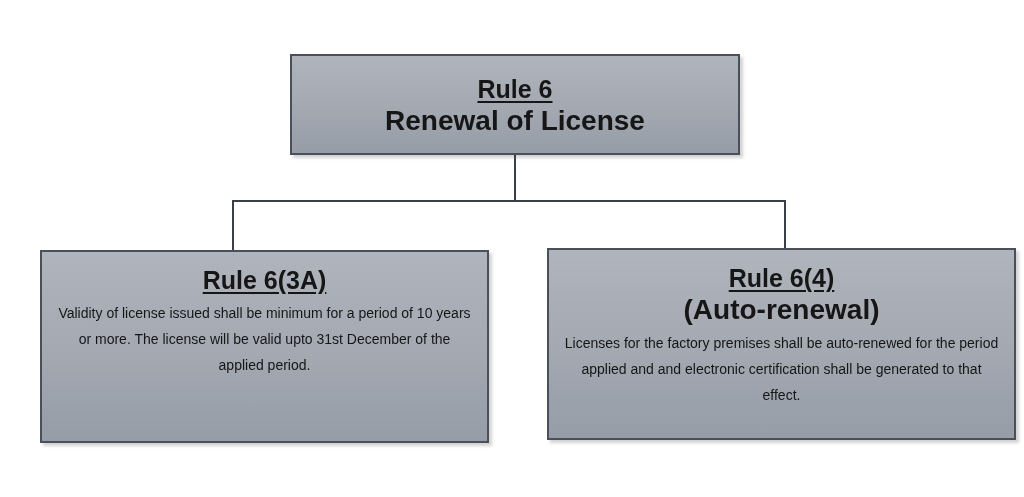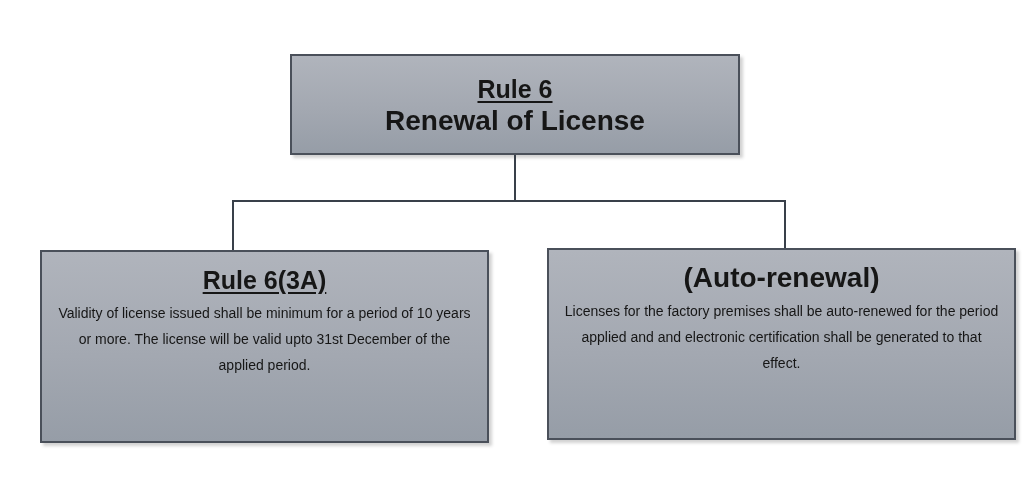--- a/index.html
+++ b/index.html
@@ -85,17 +85,18 @@
   <div class="line line-crossbar"></div>
   <div class="line line-left-drop"></div>
   <div class="line line-right-drop"></div>
 
   <div class="node node-left">
     <div class="node-title">Rule 6(3A)</div>
     <p class="node-body">Validity of license issued shall be minimum for a period of 10 years or more. The license will be valid upto 31st December of the applied period.</p>
   </div>
 
   <div class="node node-right">
+    <div class="node-title">Rule 6(4)</div>
     <div class="node-subtitle">(Auto-renewal)</div>
     <p class="node-body">Licenses for the factory premises shall be auto-renewed for the period applied and and electronic certification shall be generated to that effect.</p>
   </div>
 
 </div>
 
 </body></html>

